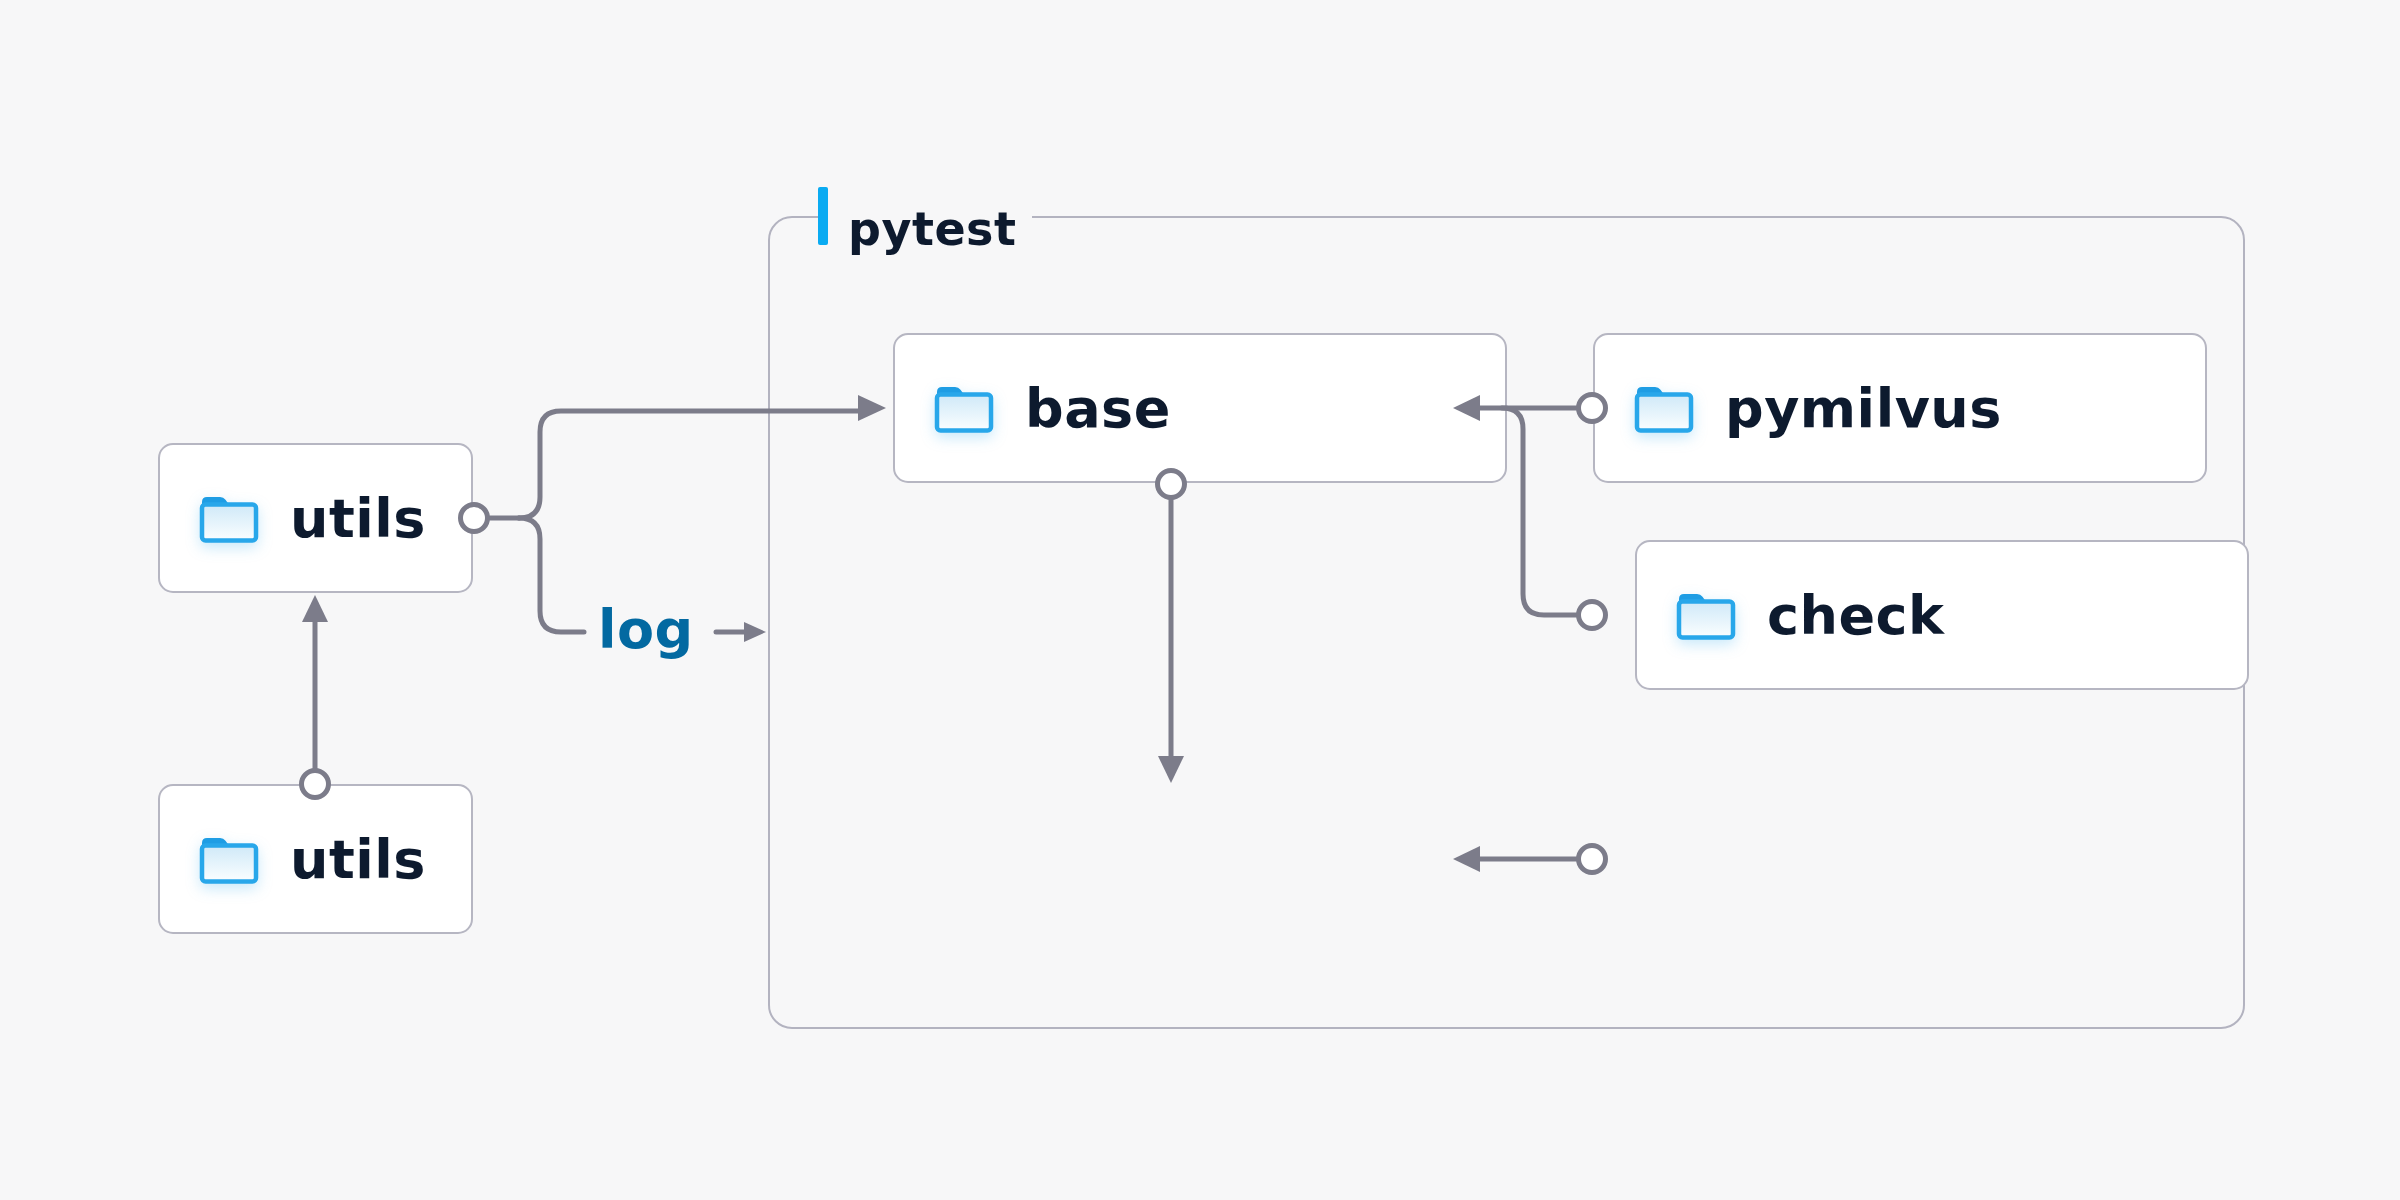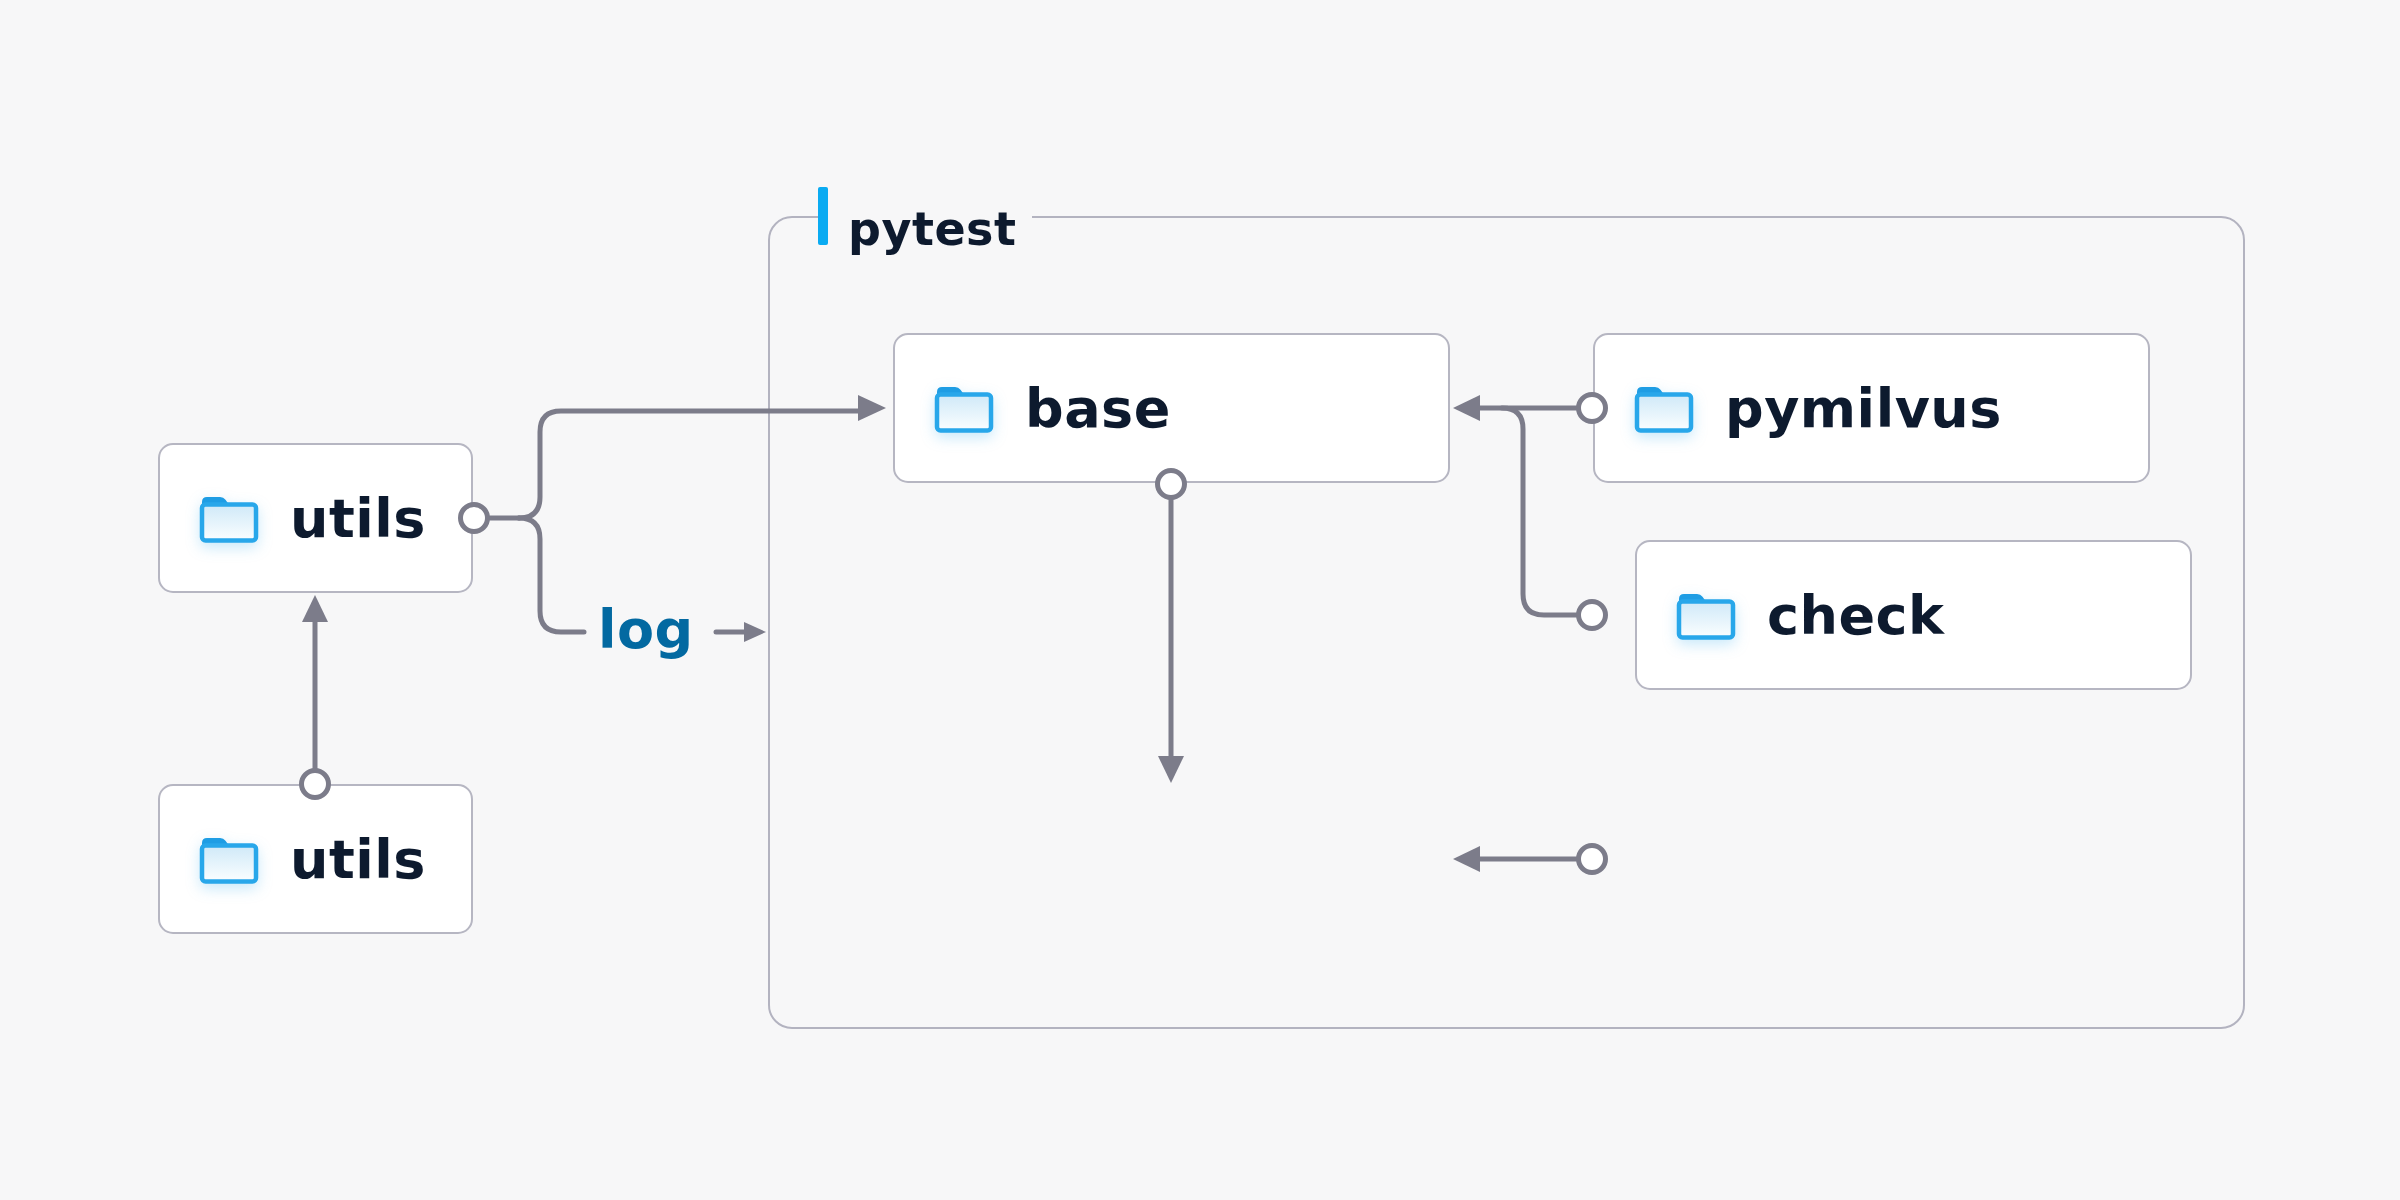--- a/index.html
+++ b/index.html
@@ -51,21 +51,21 @@
     height: 150px;
     background: #ffffff;
     border: 2px solid #b6b6c2;
     border-radius: 15px;
     display: flex;
     align-items: center;
     padding-left: 38px;
     gap: 30px;
   }
   .node.narrow { width: 315px; }
-  .node.wide   { width: 557px; }
+  .node.wide   { width: 614px; }
   .folder { width: 62px; height: 50px; flex: 0 0 auto;
             filter: drop-shadow(0 5px 7px rgba(41,168,234,0.25)); }
   .node-label {
     font-size: 54px;
     font-weight: 700;
     color: #0d1a2e;
     letter-spacing: 0.5px;
     white-space: nowrap;
   }
 

